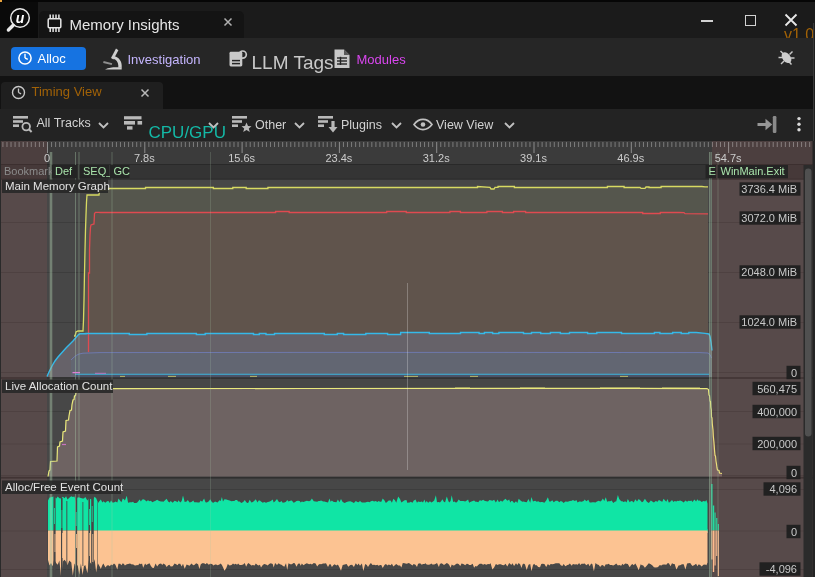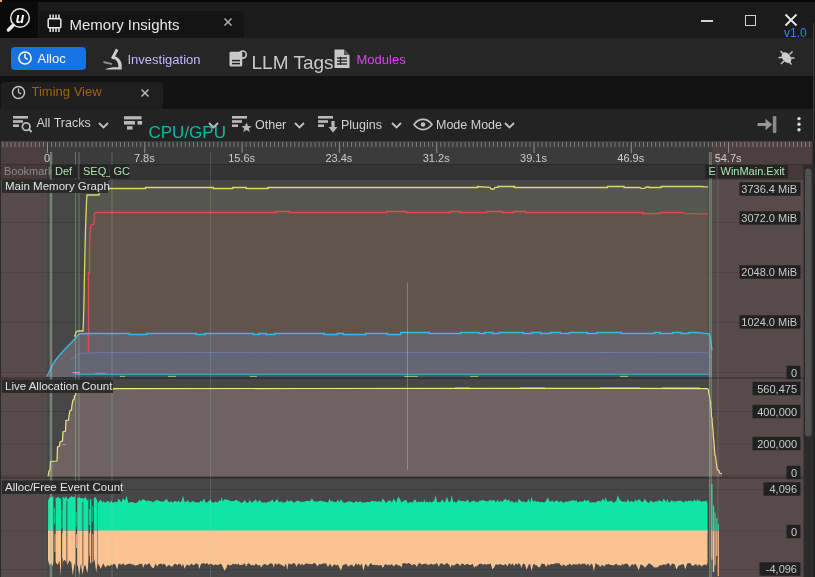--- a/index.html
+++ b/index.html
@@ -33,21 +33,21 @@
   </svg>
 <div class="abs txt" style="left:69.5px;top:15.5px;font-size:15px;color:#e6e6e6">Memory Insights</div>
 <svg class="abs" style="left:222px;top:16px" width="12" height="12" viewBox="0 0 12 12">
 <path d="M2.5,2.5 L9.5,9.5 M9.5,2.5 L2.5,9.5" stroke="#b0b0b0" stroke-width="1.5"></path>
   </svg>
 <div class="abs" style="left:701px;top:19.5px;width:12px;height:2px;background:#d2d2d2"></div>
 <div class="abs" style="left:744.5px;top:14.5px;width:9px;height:9px;border:1.5px solid #d2d2d2"></div>
 <svg class="abs" style="left:784px;top:12.5px" width="14" height="14" viewBox="0 0 14 14">
 <path d="M1.5,1.5 L12.5,12.5 M12.5,1.5 L1.5,12.5" stroke="#e8e8e8" stroke-width="1.8"></path>
   </svg>
-<div class="abs txt" style="left:784px;top:25.5px;font-size:12px;color:#3b82f6">v1.0</div>
+<div class="abs txt" style="left:784px;top:25.5px;font-size:16px;color:#a16207">v1.0</div>
 <div class="abs" style="left:0;top:38px;width:815px;height:38px;background:#262626"></div>
 <div class="abs" style="left:11px;top:46.5px;width:75px;height:23px;background:#1673e1;border-radius:4px"></div>
 <svg class="abs" style="left:17px;top:50px" width="16" height="16" viewBox="0 0 16 16">
 <circle cx="8" cy="8" r="6.1" fill="none" stroke="#fff" stroke-width="1.5"></circle>
 <path d="M8,8 L8,3.8 M8,8 L10.8,9.4" stroke="#fff" stroke-width="1.4"></path>
   </svg>
 <div class="abs txt" style="left:37.5px;top:51px;font-size:13px;color:#fff">Alloc</div>
 <svg class="abs" style="left:103px;top:48px" width="21" height="22" viewBox="0 0 21 22">
 <g fill="#cecece">
 <polygon points="13.0,0.6 15.4,2.2 10.4,11.4 8.0,9.9"></polygon>
@@ -144,21 +144,21 @@
 <polygon points="10.5,12 19.5,12 15,17.5" fill="#b9b9b9"></polygon>
   </svg>
 <div class="abs txt" style="left:341px;top:117.5px;font-size:12.5px;color:#d2d2d2">Plugins</div>
 <svg class="abs" style="left:391px;top:121.5px" width="11" height="7" viewBox="0 0 11 7">
     <path d="M1,1 L5.5,5.5 L10,1" fill="none" stroke="#c0c0c0" stroke-width="1.8"></path>
   </svg>
 <svg class="abs" style="left:413px;top:118px" width="20" height="14" viewBox="0 0 20 14">
 <path d="M1,6.5 C4,2.4 8,1.4 10,1.4 C12,1.4 16,2.4 19,6.5 C16,10.6 12,11.6 10,11.6 C8,11.6 4,10.6 1,6.5 Z" fill="none" stroke="#c0c0c0" stroke-width="1.7"></path>
 <circle cx="10" cy="6.5" r="2.3" fill="#c0c0c0"></circle>
   </svg>
-<div class="abs txt" style="left:436px;top:117.5px;font-size:12.5px;color:#d2d2d2">Mode Mode</div>
+<div class="abs txt" style="left:436px;top:117.5px;font-size:12.5px;color:#d2d2d2">View View</div>
 <svg class="abs" style="left:504px;top:121.5px" width="11" height="7" viewBox="0 0 11 7">
     <path d="M1,1 L5.5,5.5 L10,1" fill="none" stroke="#c0c0c0" stroke-width="1.8"></path>
   </svg>
 <svg class="abs" style="left:757px;top:114px" width="21" height="21" viewBox="0 0 21 21">
 <line x1="0.5" y1="10.5" x2="9.5" y2="10.5" stroke="#969696" stroke-width="3"></line>
 <polygon points="8.5,4.7 8.5,16.3 15.2,10.5" fill="#969696"></polygon>
 <rect x="15.8" y="2" width="3.6" height="17" rx="1.2" fill="#8a8a8a"></rect>
   </svg>
 <svg class="abs" style="left:795px;top:115px" width="8" height="19" viewBox="0 0 8 19">
 <g fill="#dadada">

